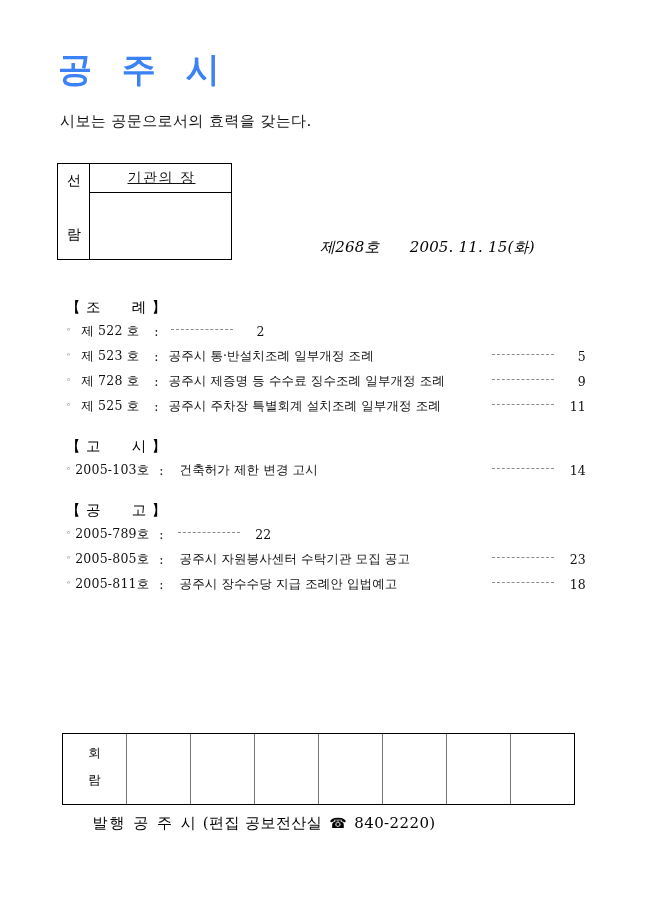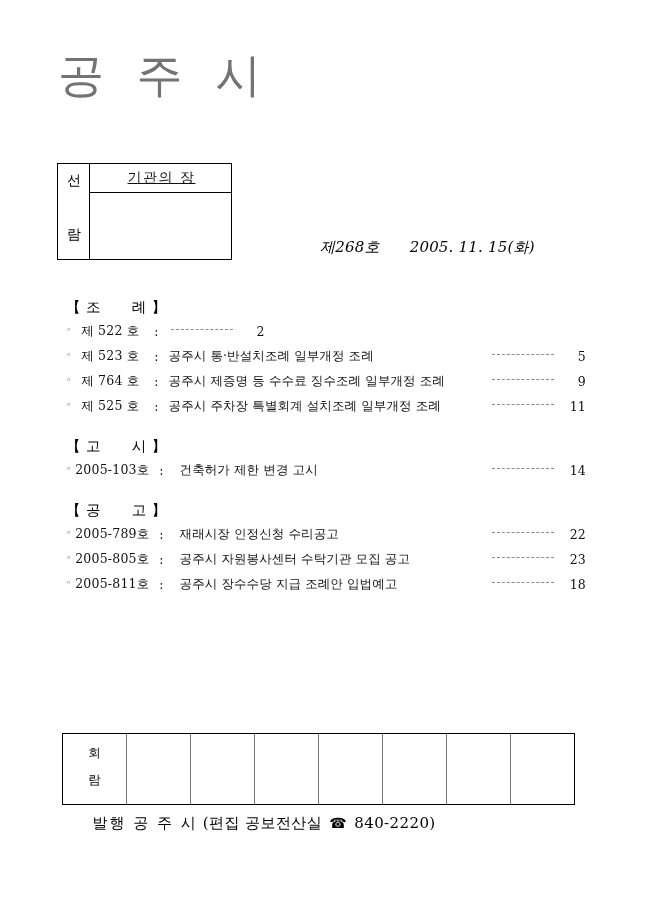--- a/index.html
+++ b/index.html
@@ -22,25 +22,25 @@
     width: 650px;
     height: 920px;
     background: #fff;
   }
 
   
   .masthead {
     position: absolute;
     left: 58px;
     top: 52px;
-    font-size: 46px;
-    font-weight: normal;
+    font-size: 34px;
+    font-weight: bold;
     letter-spacing: 9px;
     line-height: 1;
-    color: #737373;
+    color: #3b82f6;
   }
 
   .tagline {
     position: absolute;
     left: 60px;
     top: 112px;
     font-size: 15px;
     letter-spacing: 0.4px;
     color: #111;
   }
@@ -245,20 +245,21 @@
     padding: 0 2px;
   }
 </style>
 </head>
 <body>
 
 <div class="page">
 
   <div class="masthead">공 주 시</div>
 
+  <div class="tagline">시보는 공문으로서의 효력을 갖는다.</div>
 
   <div class="stamp-box">
     <div class="stamp-left">
       <div class="ch ch-top">선</div>
       <div class="ch ch-bot">람</div>
     </div>
     <div class="stamp-head">
       <span>기관의 장</span>
     </div>
     <div class="stamp-body"></div>
@@ -285,21 +286,21 @@
         <span class="entry-bullet">◦</span>
         <span class="entry-no">제 523 호</span>
         <span class="entry-colon">:</span>
         <span class="entry-title">공주시 통·반설치조례 일부개정 조례</span>
         <span class="entry-leader"></span>
         <span class="entry-page">5</span>
       </div>
 
       <div class="entry">
         <span class="entry-bullet">◦</span>
-        <span class="entry-no">제 764 호</span>
+        <span class="entry-no">제 728 호</span>
         <span class="entry-colon">:</span>
         <span class="entry-title">공주시 제증명 등 수수료 징수조례 일부개정 조례</span>
         <span class="entry-leader"></span>
         <span class="entry-page">9</span>
       </div>
 
       <div class="entry">
         <span class="entry-bullet">◦</span>
         <span class="entry-no">제 525 호</span>
         <span class="entry-colon">:</span>
@@ -322,21 +323,20 @@
       </div>
     </div>
 
     <div class="section section-announcement">
       <div class="section-title">【 공      고 】</div>
 
       <div class="entry">
         <span class="entry-bullet">◦</span>
         <span class="entry-no">2005-789호</span>
         <span class="entry-colon">:</span>
-        <span class="entry-title">재래시장 인정신청 수리공고</span>
         <span class="entry-leader"></span>
         <span class="entry-page">22</span>
       </div>
 
       <div class="entry">
         <span class="entry-bullet">◦</span>
         <span class="entry-no">2005-805호</span>
         <span class="entry-colon">:</span>
         <span class="entry-title">공주시 자원봉사센터 수탁기관 모집 공고</span>
         <span class="entry-leader"></span>

